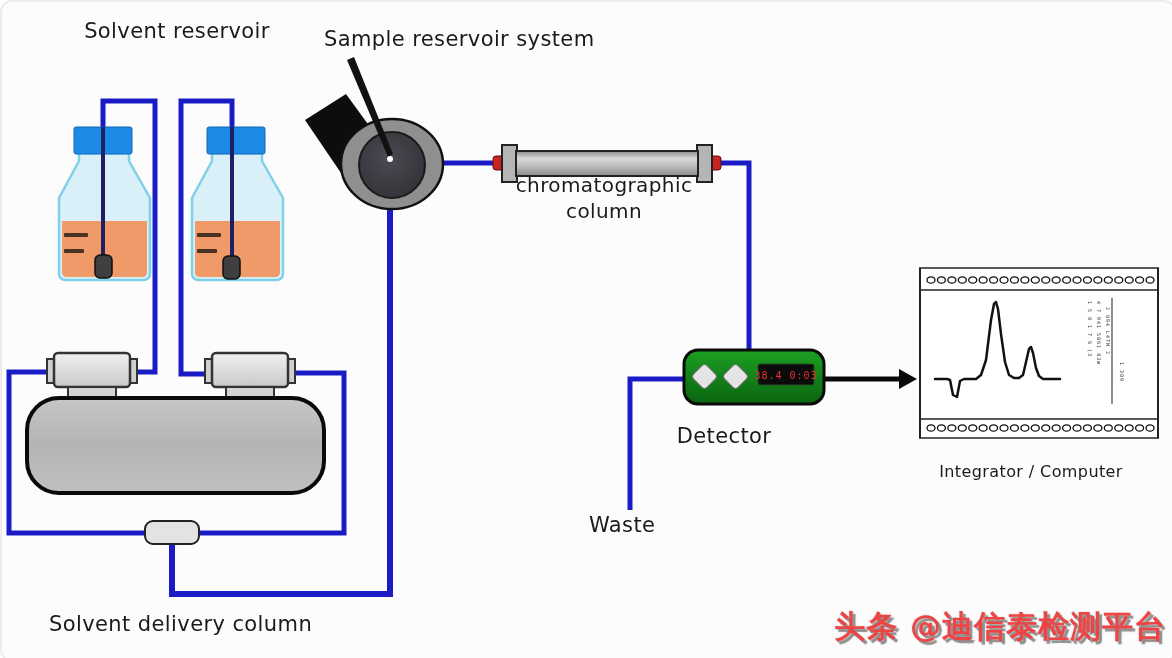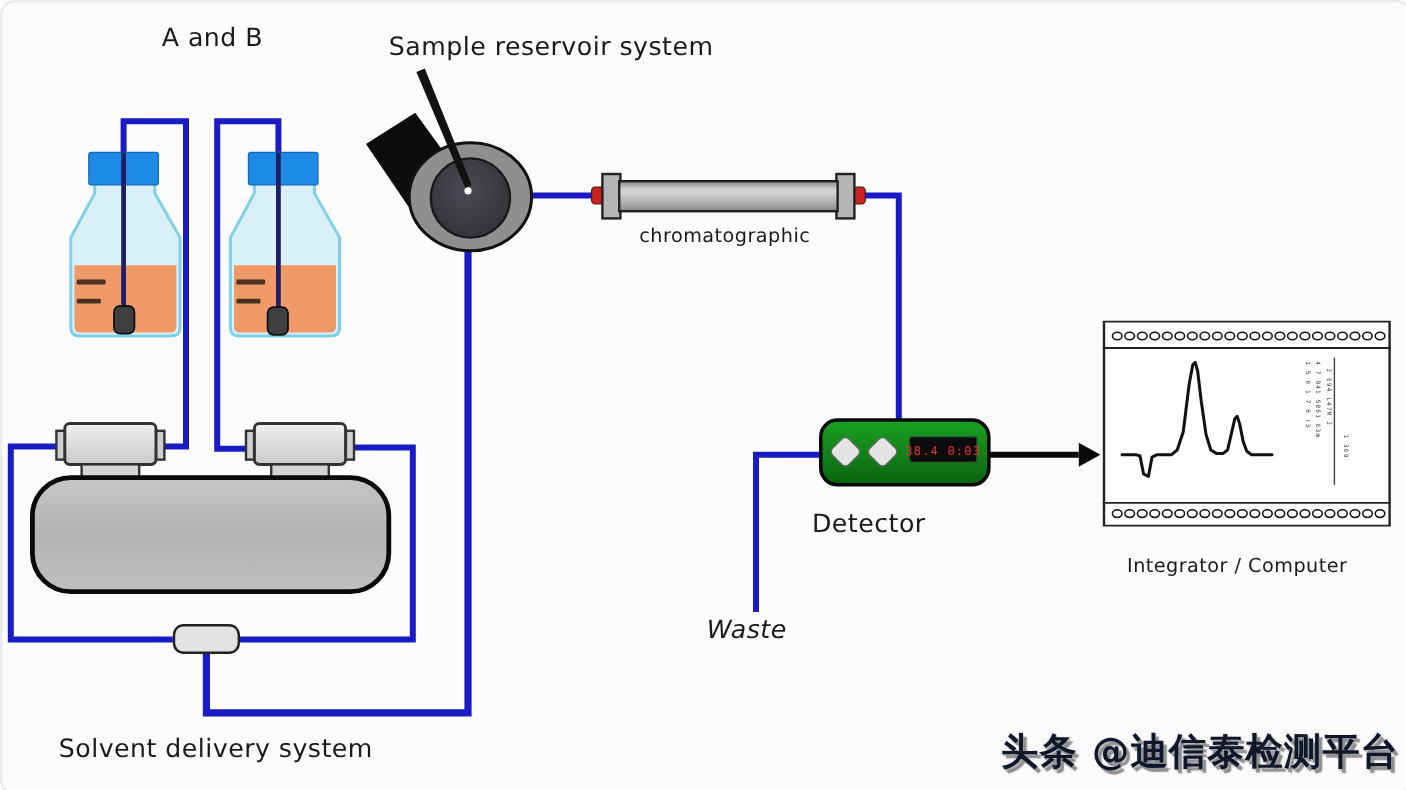--- a/index.html
+++ b/index.html
@@ -9,21 +9,21 @@
     font-family:"DejaVu Sans", sans-serif;
   }
   svg{position:absolute;left:0;top:0;}
   .lbl{
     position:absolute;color:#1a1a1a;font-size:21px;line-height:1.3;
     letter-spacing:0.4px;white-space:nowrap;
   }
   .lbl.center{text-align:center;}
   .watermark{
     position:absolute;top:604px;right:8px;font-size:31px;font-weight:700;
-    color:#0f172a;letter-spacing:1px;white-space:nowrap;
+    color:#ef4444;letter-spacing:1px;white-space:nowrap;
     text-shadow:3px 3px 1px #8f8f8f, 1px 1px 0 #c8c8c8, -1px -1px 0 #f0f0f0;
   }
   .perfs ellipse{fill:#ffffff;stroke:#111;stroke-width:1.3;}
   .fineprint{font-size:5px;fill:#333;letter-spacing:1px;font-family:"DejaVu Sans Mono",monospace;}
   .led{font-family:"DejaVu Sans Mono",monospace;font-size:10px;fill:#e83030;letter-spacing:1px;}
 </style>
 </head>
 <body>
 
 <div class="stage">
@@ -190,31 +190,32 @@
         <text class="fineprint" transform="rotate(90 1086 299)" x="1086" y="299">1 5 0  1 7 6  (3</text>
         <text class="fineprint" transform="rotate(90 1095 299)" x="1095" y="299">4 7  941  5861  03m</text>
         <text class="fineprint" transform="rotate(90 1104 305)" x="1104" y="305">2 094  L47M  2</text>
         <line x1="1110" y1="296" x2="1110" y2="402" stroke="#444" stroke-width="1.2"></line>
         <text class="fineprint" transform="rotate(90 1118 360)" x="1118" y="360">1 309</text>
       </g>
     </g>
   </svg>
 
   <div class="lbl center" style="left:55px;top:16px;width:240px;">
-    <div>A and B</div>
+    <div>Solvent reservoir</div>
   </div>
 
   <div class="lbl" style="left:322px;top:24px;">Sample reservoir system</div>
 
-  <div class="lbl center" style="left:498px;top:185px;width:208px;font-size:16px;">
+  <div class="lbl center" style="left:498px;top:170px;width:208px;font-size:20px;">
     <div>chromatographic</div>
+    <div>column</div>
   </div>
 
   <div class="lbl center" style="left:668px;top:421px;width:108px;">Detector</div>
 
-  <div class="lbl" style="left:587px;top:510px;font-style:italic;">Waste</div>
-
-  <div class="lbl" style="left:47px;top:609px;">Solvent delivery system</div>
+  <div class="lbl" style="left:587px;top:510px;">Waste</div>
+
+  <div class="lbl" style="left:47px;top:609px;">Solvent delivery column</div>
 
   <div class="lbl center" style="left:903px;top:460px;width:252px;font-size:16px;">Integrator / Computer</div>
 
   <div class="watermark">头条 @迪信泰检测平台</div>
 </div>
 
 </body></html>

